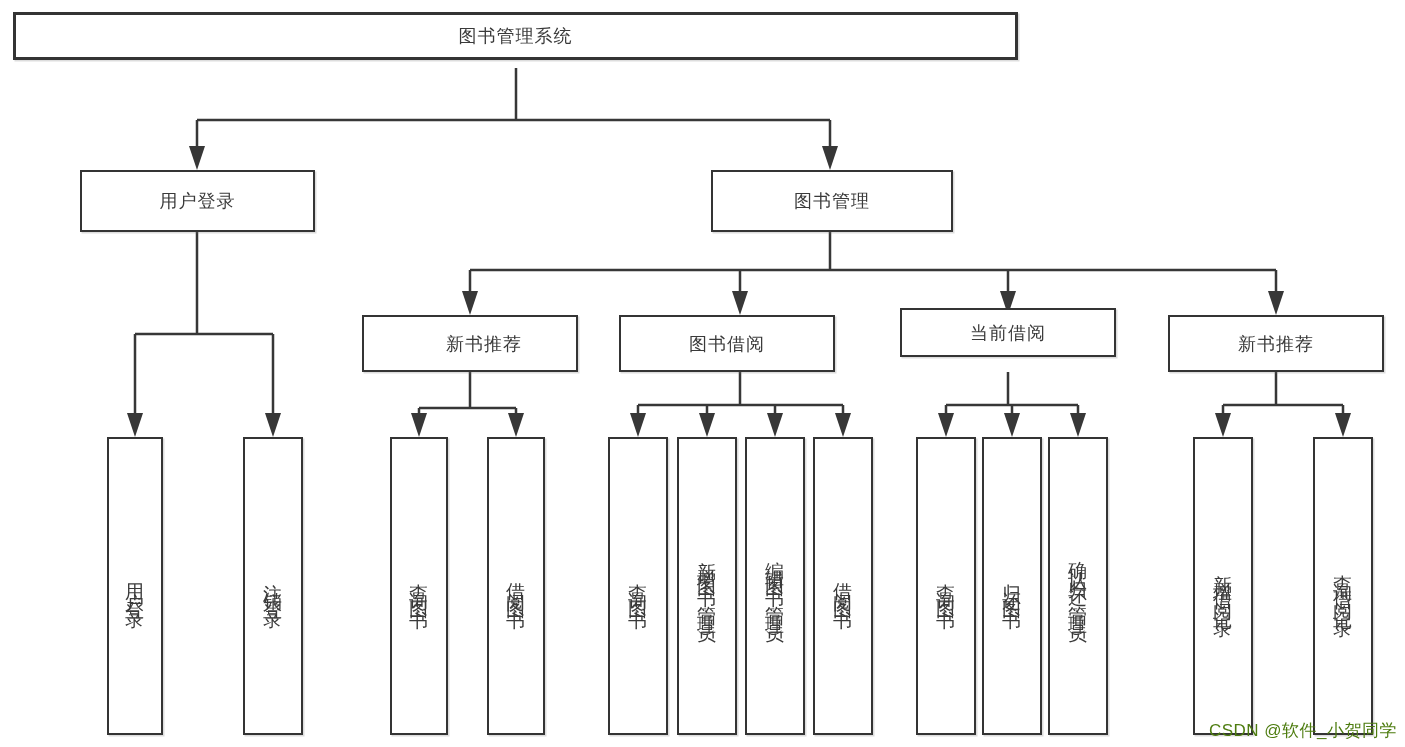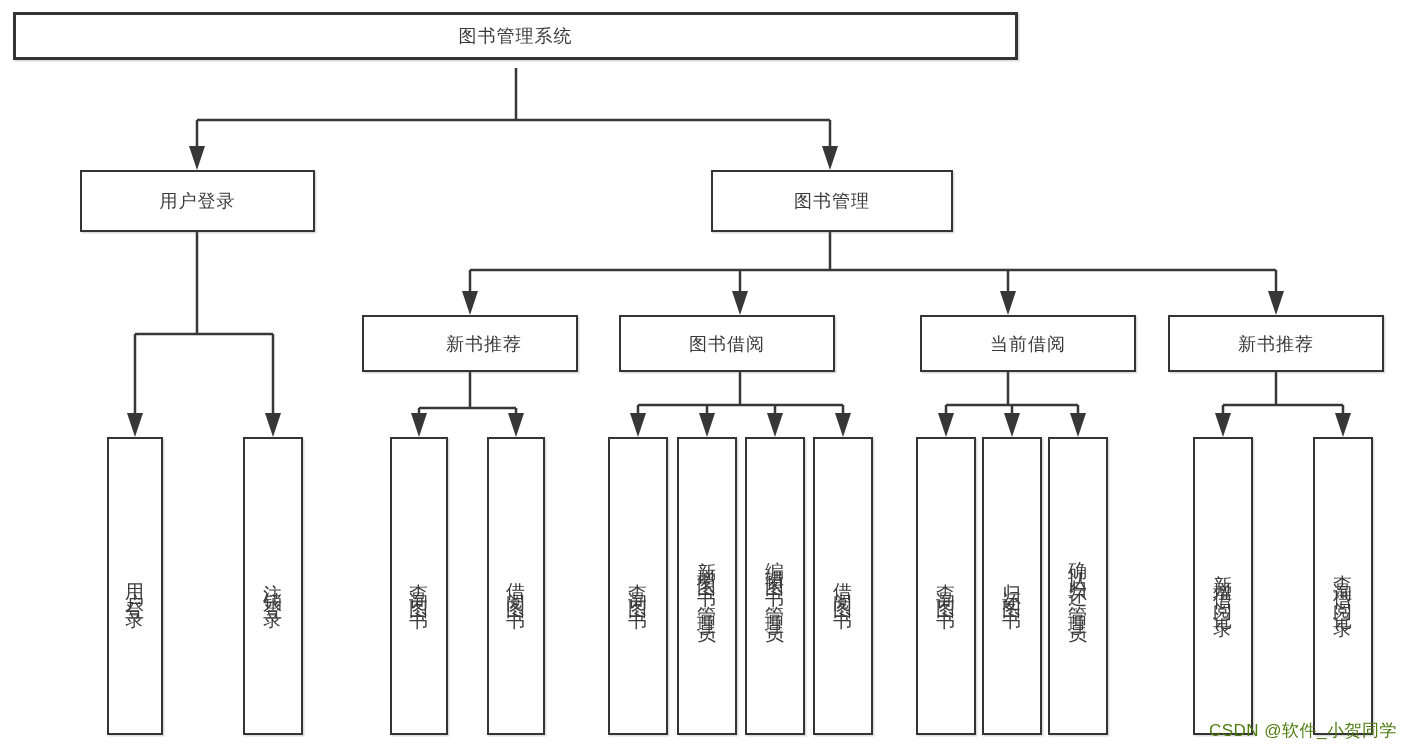--- a/index.html
+++ b/index.html
@@ -105,21 +105,21 @@
 <div class="node hnode" style="left:711px; top:170px; width:242px; height:62px;">
   <span>图书管理</span>
 </div>
 
 <div class="node hnode" style="left:362px; top:315px; width:216px; height:57px;padding-left:28px;">
   <span>新书推荐</span>
 </div>
 <div class="node hnode" style="left:619px; top:315px; width:216px; height:57px;">
   <span>图书借阅</span>
 </div>
-<div class="node hnode" style="left:900px; top:315px; width:216px; height:57px;margin-left:20px;">
+<div class="node hnode" style="left:900px; top:308px; width:216px; height:49px;">
   <span>当前借阅</span>
 </div>
 <div class="node hnode" style="left:1168px; top:315px; width:216px; height:57px;">
   <span>新书推荐</span>
 </div>
 
 <div class="node vnode" style="left:107px; width:56px;">
   <span class="vtext">用户登录</span>
 </div>
 <div class="node vnode" style="left:243px; width:60px;">

